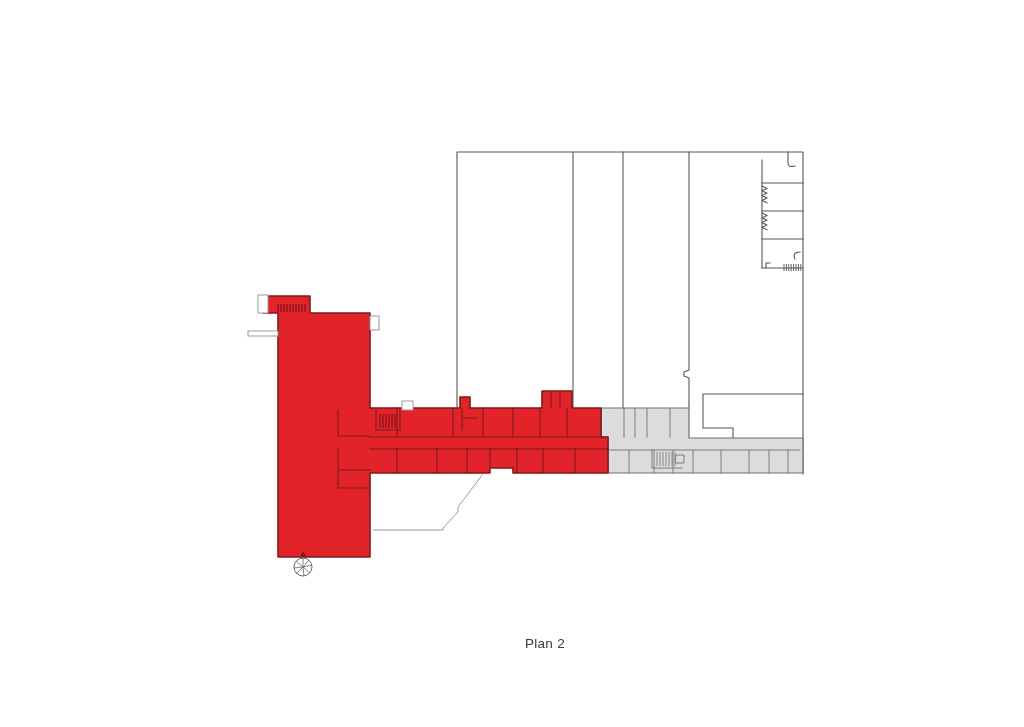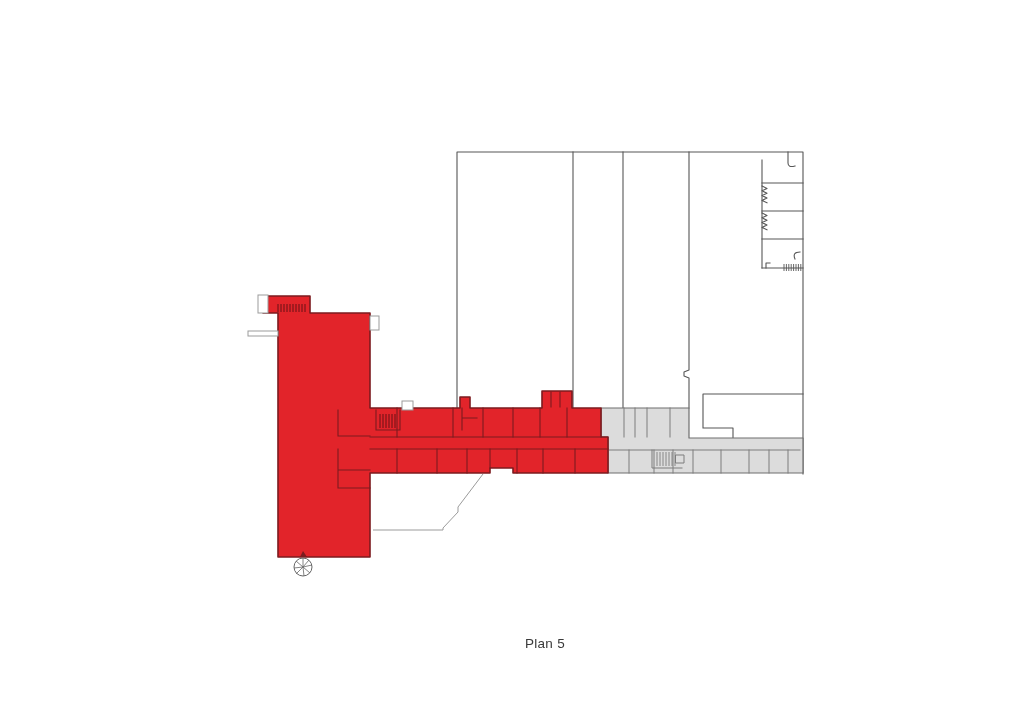--- a/index.html
+++ b/index.html
@@ -112,14 +112,14 @@
     </g>
 
     <g>
       <circle cx="303" cy="567" r="9" fill="#ffffff" stroke="#666666" stroke-width="1"></circle>
       <path fill="none" stroke="#666666" stroke-width="0.8" d="M303,567 L303,558 M303,567 L309,560 M303,567 L312,565 M303,567 L310,573
                M303,567 L304,576 M303,567 L296,574 M303,567 L294,568 M303,567 L296,561"></path>
       <path fill="#7c1b1f" stroke="none" d="M300,557 L307,557 L303,551 Z"></path>
     </g>
   </svg>
 
-  <div class="caption">Plan 5</div>
+  <div class="caption">Plan 2</div>
 </div>
 
 </body></html>

